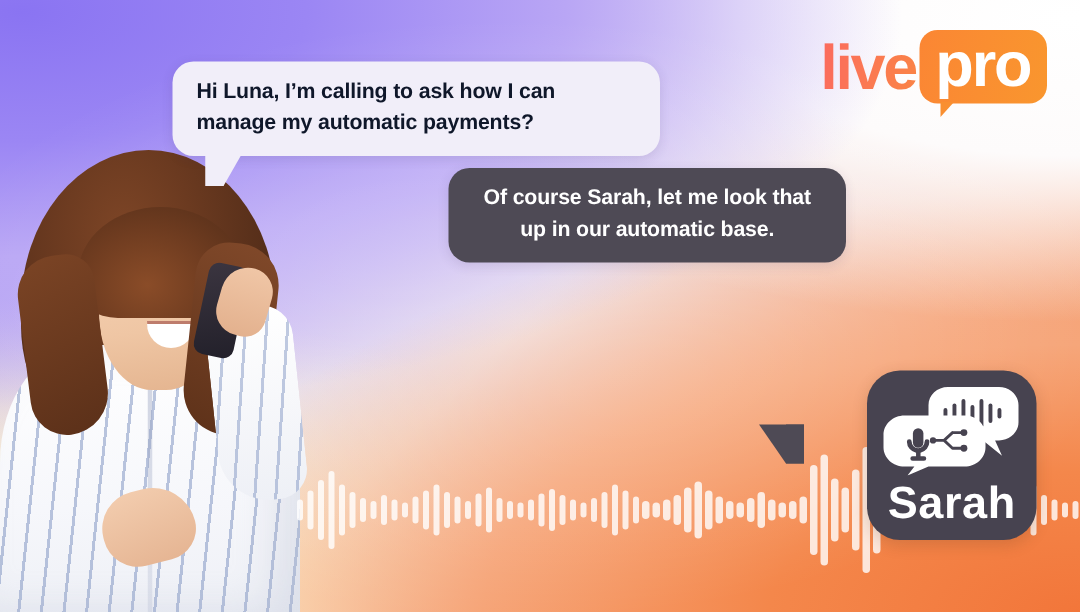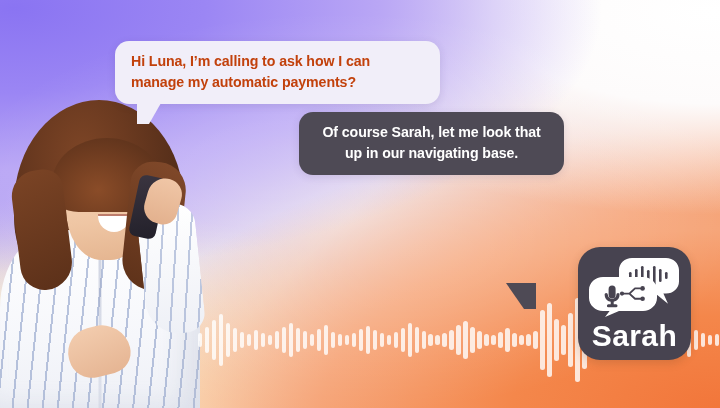--- a/index.html
+++ b/index.html
@@ -130,21 +130,21 @@
     position:absolute;
     border-radius:14px;
     padding:10px 16px;
     font-size:14.2px;
     line-height:1.5;
     letter-spacing:-.1px;
     box-sizing:border-box;
     box-shadow:0 2px 8px rgba(60,40,90,.12);
   }
   .bubble.light{
-    background:#f1eef9;color:#c2410c;
+    background:#f1eef9;color:#0f172a;
     font-weight:600;
   }
   .bubble.dark{
     background:#4e4a55;color:#ffffff;
     font-weight:600;
   }
   #bubble-1{left:115px;top:41px;width:325px;text-align:left;}
   #bubble-2{left:299px;top:112px;width:265px;text-align:center;}
   #bubble-3{left:261px;top:181px;width:308px;text-align:right;}
 
@@ -306,25 +306,32 @@
       <div class="wbar" style="height: 10px; background: rgba(255, 255, 255, 0.8);"></div>
       <div class="wbar" style="height: 16px; background: rgba(255, 255, 255, 0.8);"></div>
       <div class="wbar" style="height: 26px; background: rgba(255, 255, 255, 0.8);"></div>
       <div class="wbar" style="height: 34px; background: rgba(255, 255, 255, 0.8);"></div>
       <div class="wbar" style="height: 20px; background: rgba(255, 255, 255, 0.8);"></div>
       <div class="wbar" style="height: 14px; background: rgba(255, 255, 255, 0.8);"></div>
       <div class="wbar" style="height: 10px; background: rgba(255, 255, 255, 0.8);"></div>
       <div class="wbar" style="height: 12px; background: rgba(255, 255, 255, 0.8);"></div>
     </div>
 
+  <div class="logo">
+    <span class="logo-live">live</span>
+    <span class="logo-pro-wrap">
+      <span class="logo-pro">pro</span>
+      <span class="logo-pro-tail"></span>
+    </span>
+  </div>
 
   <div class="bubble light" id="bubble-1">Hi Luna, I’m calling to ask how I can manage my automatic payments?</div>
   <div class="tail tail-1" style="position:absolute;left:137px;top:96px;"></div>
 
-  <div class="bubble dark" id="bubble-2">Of course Sarah, let me look that up in our navigating base.</div>
+  <div class="bubble dark" id="bubble-2">Of course Sarah, let me look that up in our automatic base.</div>
 
   <div class="tail tail-3" style="position:absolute;left:506px;top:283px;"></div>
 
   <div class="luna-badge">
     <svg class="luna-icon" viewBox="0 0 97 62">
 
       <path d="M46 3h34c7.2 0 13 5.4 13 12.1v11.4c0 6.7-5.8 12.1-13 12.1h-2.6l4.6 10.2-12.6-10.2H46c-7.2 0-13-5.4-13-12.1V15.1C33 8.4 38.8 3 46 3z" fill="#ffffff"></path>
       <g fill="#474350">
         <rect x="43" y="17" width="2.6" height="7" rx="1.3"></rect>
         <rect x="49" y="14" width="2.6" height="13" rx="1.3"></rect>

